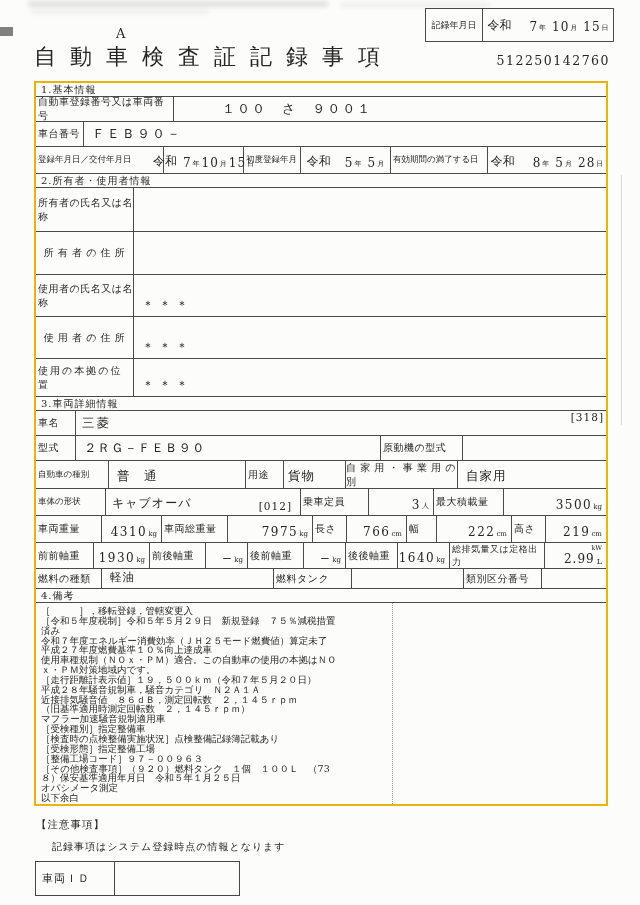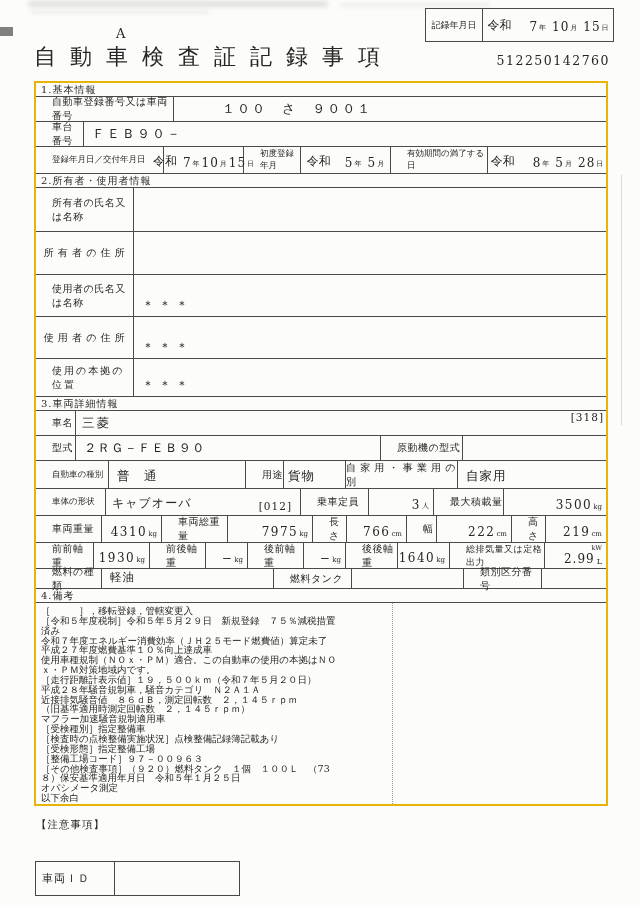--- a/index.html
+++ b/index.html
@@ -34,21 +34,21 @@
   .dateval .dnum{font-size:12px;letter-spacing:1px;margin-left:6px;}
   .dateval .dunit{font-size:7px;padding-bottom:1px;margin-left:1px;}
 
   
   .main-table{position:absolute;left:34px;top:81px;width:574px;border:2px solid #eab308;background:transparent;box-sizing:border-box;}
   .trow{display:flex;border-bottom:1px solid #4a4a4a;box-sizing:border-box;}
   .trow:last-child{border-bottom:none;}
   .tcell{border-right:1px solid #4a4a4a;box-sizing:border-box;position:relative;display:flex;}
   .tcell.last{border-right:none;}
   .sec-head{height:14px;font-size:10px;line-height:13px;padding-left:5px;letter-spacing:1px;}
-  .lab{font-size:10px;align-items:center;padding-left:16px;letter-spacing:.5px;}
+  .lab{font-size:10px;align-items:center;padding-left:2px;letter-spacing:.5px;}
   .lab.small{font-size:8.5px;letter-spacing:0;}
   .lab.center{justify-content:center;padding-left:0;}
   .val{font-size:12.5px;align-items:flex-end;padding:0 0 3px 8px;letter-spacing:1px;}
   .val.big{font-size:13px;letter-spacing:2px;}
   .numcell{align-items:flex-end;justify-content:flex-end;padding:0 4px 3px 0;}
   .numcell .num{font-size:12px;letter-spacing:1.5px;}
   .numcell .unit{font-size:7px;margin-left:1px;padding-bottom:1px;}
   .flex1{flex:1;}
   .owner-val{font-size:12px;letter-spacing:5px;align-items:flex-end;padding:0 0 2px 8px;}
   .codeTag{font-size:10.5px;letter-spacing:1px;}
@@ -313,19 +313,20 @@
         <div class="rline">８）保安基準適用年月日　令和５年１月２５日</div>
         <div class="rline">オパシメータ測定</div>
         <div class="rline">以下余白</div>
       </div>
       <div class="remarks-right"></div>
     </div>
 
   </div>
 
   <div class="notes-heading">【注意事項】</div>
+  <div class="notes-text">記録事項はシステム登録時点の情報となります</div>
 
   <div class="vid-box">
     <div class="vid-label">車両ＩＤ</div>
     <div class="vid-value"></div>
   </div>
 
 </div>
 
 </body></html>

